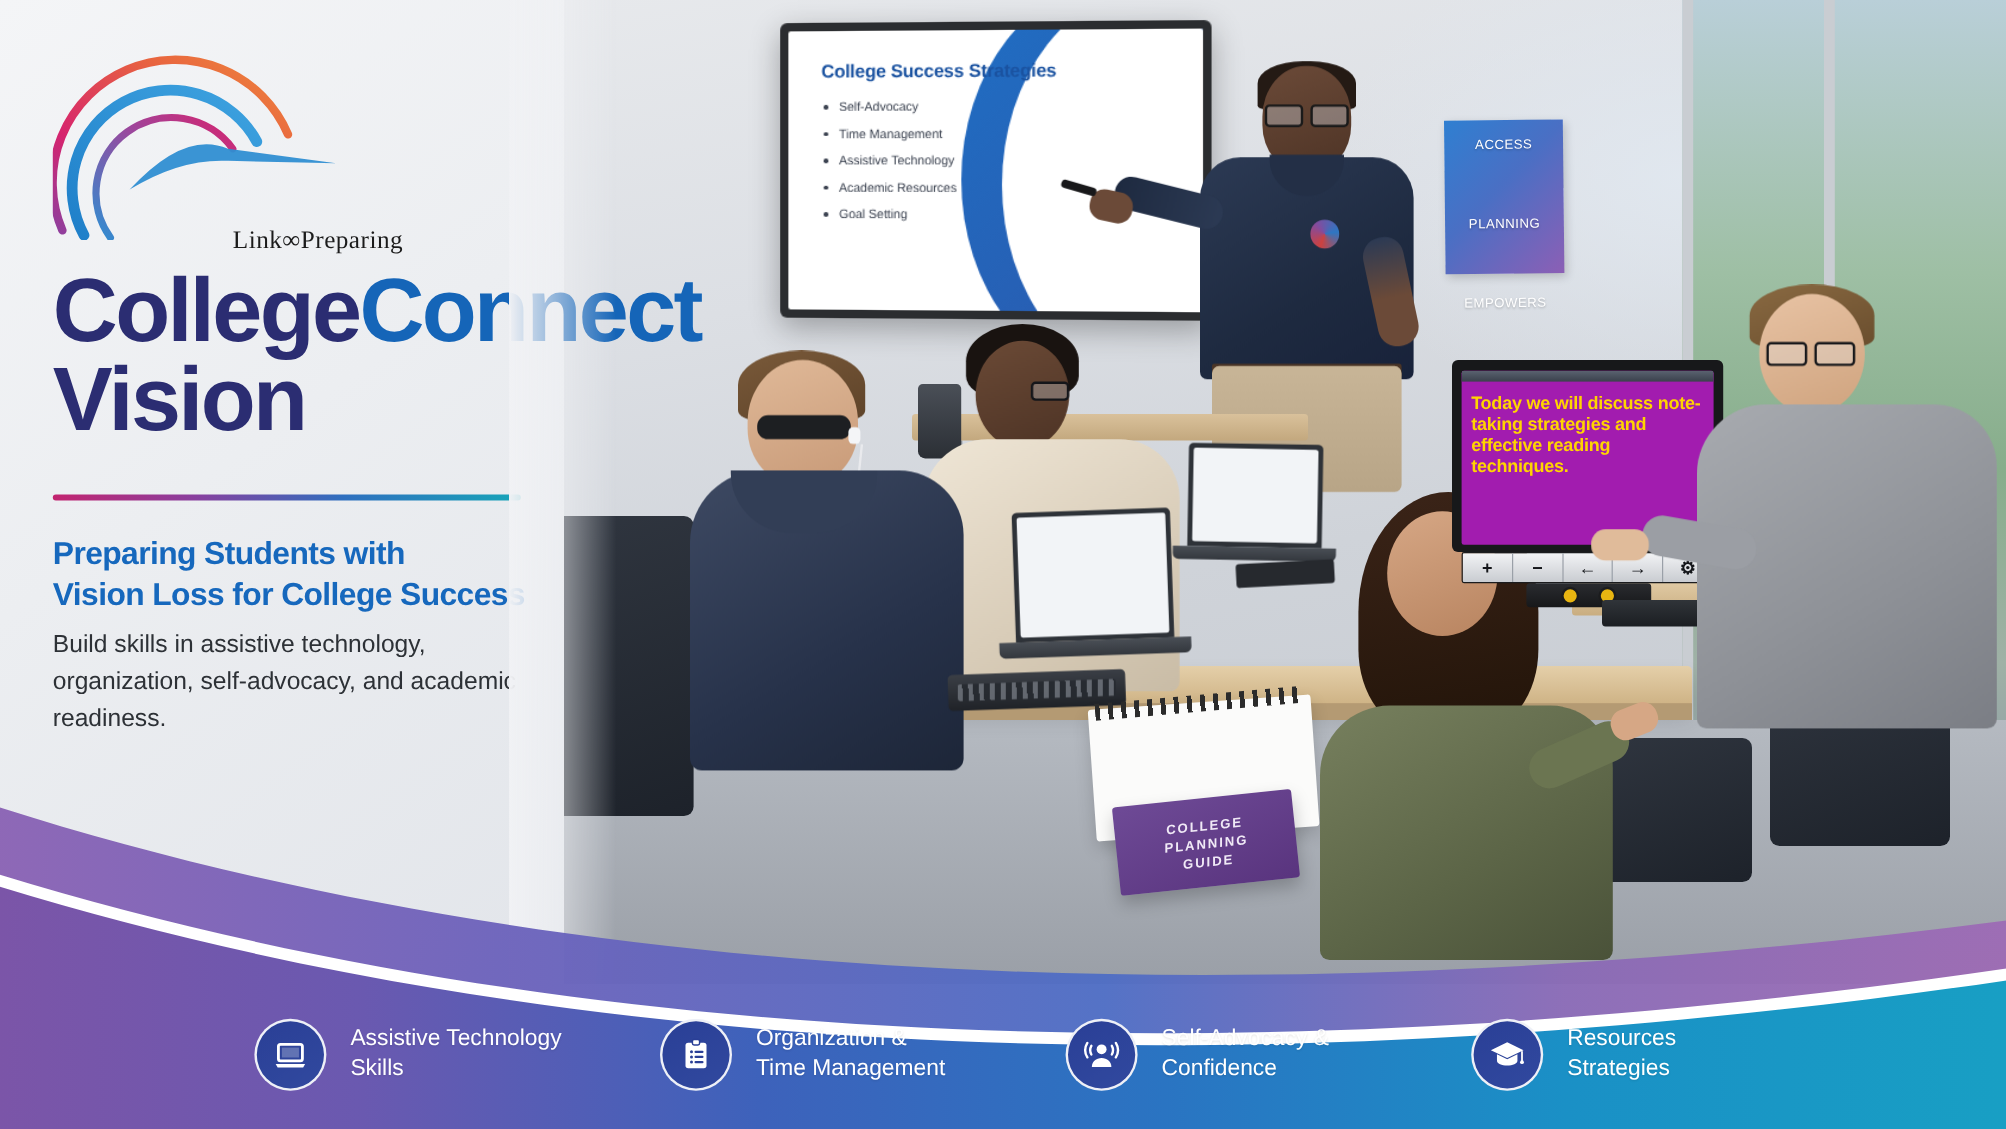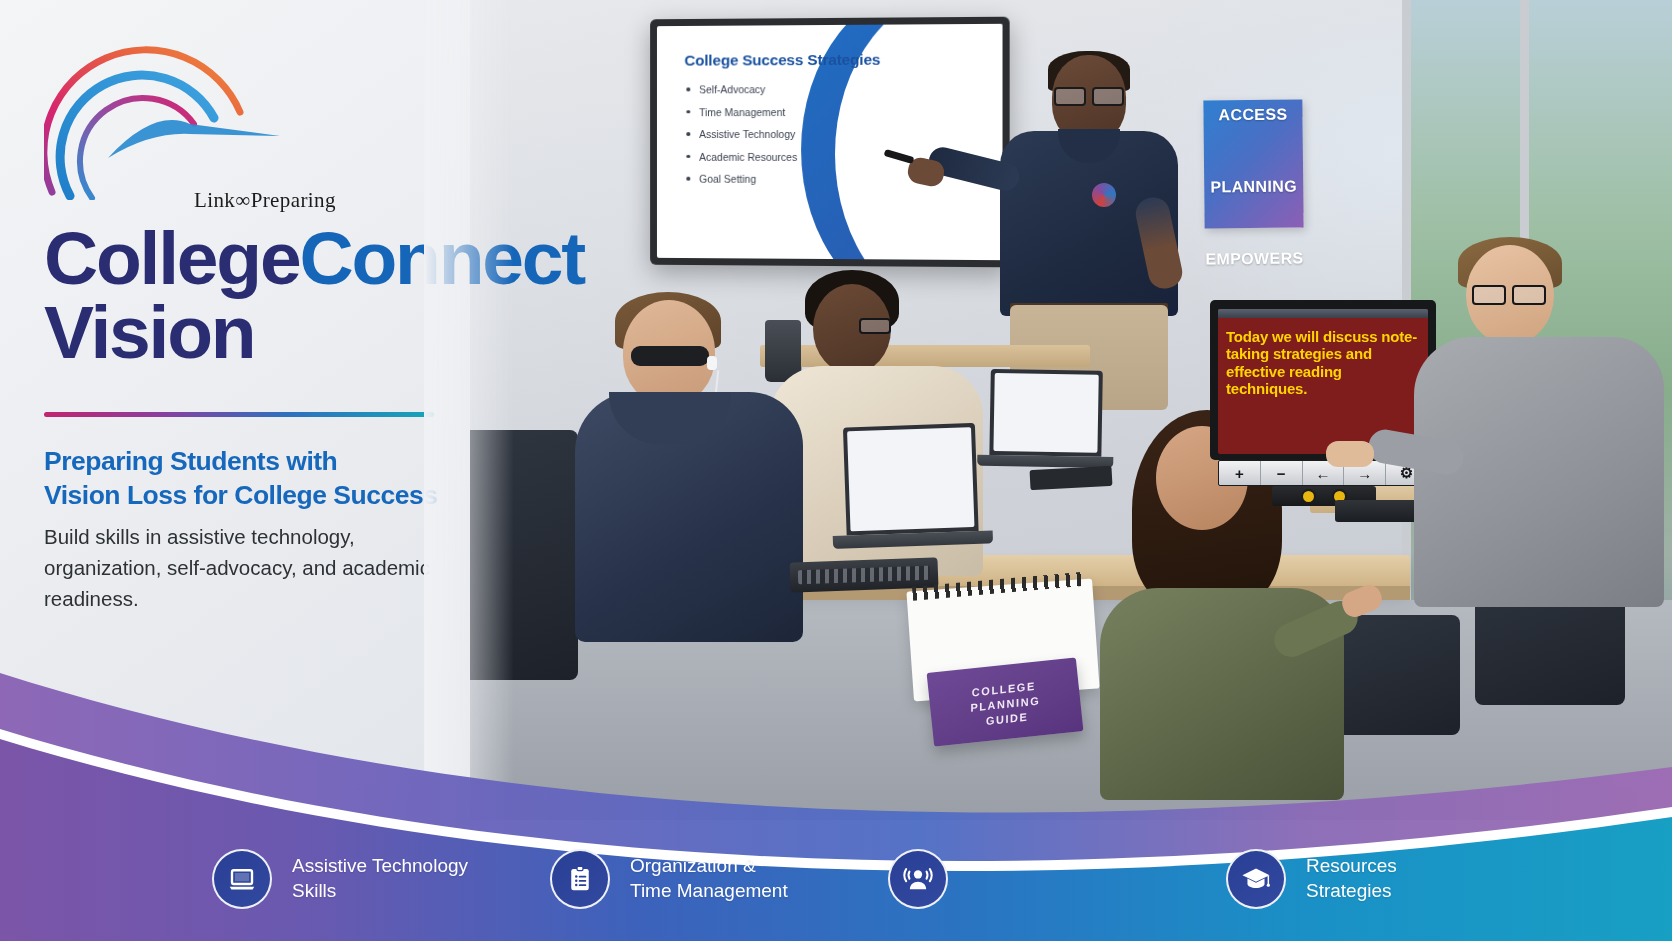--- a/index.html
+++ b/index.html
@@ -71,21 +71,21 @@
 
   
   .poster {
     position:absolute; left:774px; top:100px; width:99px; height:128px;
     background:linear-gradient(135deg,#2f7fd1 0%,#4a6fc4 45%,#8c5fb5 100%);
     display:flex; flex-direction:column; align-items:center; justify-content:center; gap:9px;
     box-shadow:2px 3px 8px rgba(0,0,0,0.18);
     transform:rotate(-0.6deg);
   }
   .poster span {
-    color:#fff; font-size:16px; font-weight:bold; letter-spacing:0.4px;
+    color:#fff; font-size:11px; font-weight:normal; letter-spacing:0.4px;
     text-shadow:0 1px 2px rgba(0,0,0,0.25);
     margin-top:45px;
   }
 
   
   .instructor { position:absolute; left:550px; top:55px; width:220px; height:350px; }
   .ins-head {
     position:absolute; left:72px; top:0; width:74px; height:88px;
     background:linear-gradient(160deg,#6b4a38 0%,#4e3426 100%);
     border-radius:48% 48% 44% 44%;
@@ -216,21 +216,21 @@
     color:#f0e9f6; font-size:11px; font-weight:bold; letter-spacing:1.6px;
     transform:skewX(-6deg);
   }
 
   
   .cctv { position:absolute; left:780px; top:300px; width:226px; height:205px; }
   .cctv-bezel {
     width:226px; height:160px; background:#17181a; border-radius:5px; padding:9px 8px 6px 8px;
   }
   .cctv-screen {
-    width:100%; height:100%; background:#7f1d1d; border-radius:2px; position:relative; overflow:hidden;
+    width:100%; height:100%; background:#a21caf; border-radius:2px; position:relative; overflow:hidden;
     padding:10px 8px;
   }
   .cctv-bar {
     position:absolute; left:0; right:0; top:0; height:9px;
     background:linear-gradient(180deg,#5a6270,#3a414c);
   }
   .cctv-text {
     color:#ffd400; font-size:15px; font-weight:bold; line-height:1.16; margin-top:9px;
     letter-spacing:-0.2px;
   }
@@ -634,20 +634,24 @@
           <circle cx="12" cy="8.6" r="3.1"></circle>
           <path d="M5.9 19.6c0-3.4 2.7-5.6 6.1-5.6s6.1 2.2 6.1 5.6z"></path>
           <g fill="none" stroke="#fff" stroke-width="1.5" stroke-linecap="round">
             <path d="M5.6 6.4a5.6 5.6 0 0 0 0 5.4"></path>
             <path d="M3.1 4.6a8.6 8.6 0 0 0 0 9"></path>
             <path d="M18.4 6.4a5.6 5.6 0 0 1 0 5.4"></path>
             <path d="M20.9 4.6a8.6 8.6 0 0 1 0 9"></path>
           </g>
         </svg>
       </div>
+      <div class="f-label">
+        <span>Self-Advocacy &amp;</span><br>
+        <span>Confidence</span>
+      </div>
     </div>
 
     <div class="feature">
       <div class="f-icon">
         <svg width="32" height="32" viewBox="0 0 24 24" fill="#fff">
           <path d="M12 4.2 1.8 9.1 12 14l10.2-4.9z"></path>
           <path d="M5.6 11.6v4.1c0 1.7 3 3 6.4 3s6.4-1.3 6.4-3v-4.1L12 14.8z"></path>
           <rect x="20.7" y="9.6" width="1.1" height="6.4" rx="0.5"></rect>
           <circle cx="21.25" cy="16.6" r="1.2"></circle>
         </svg>

